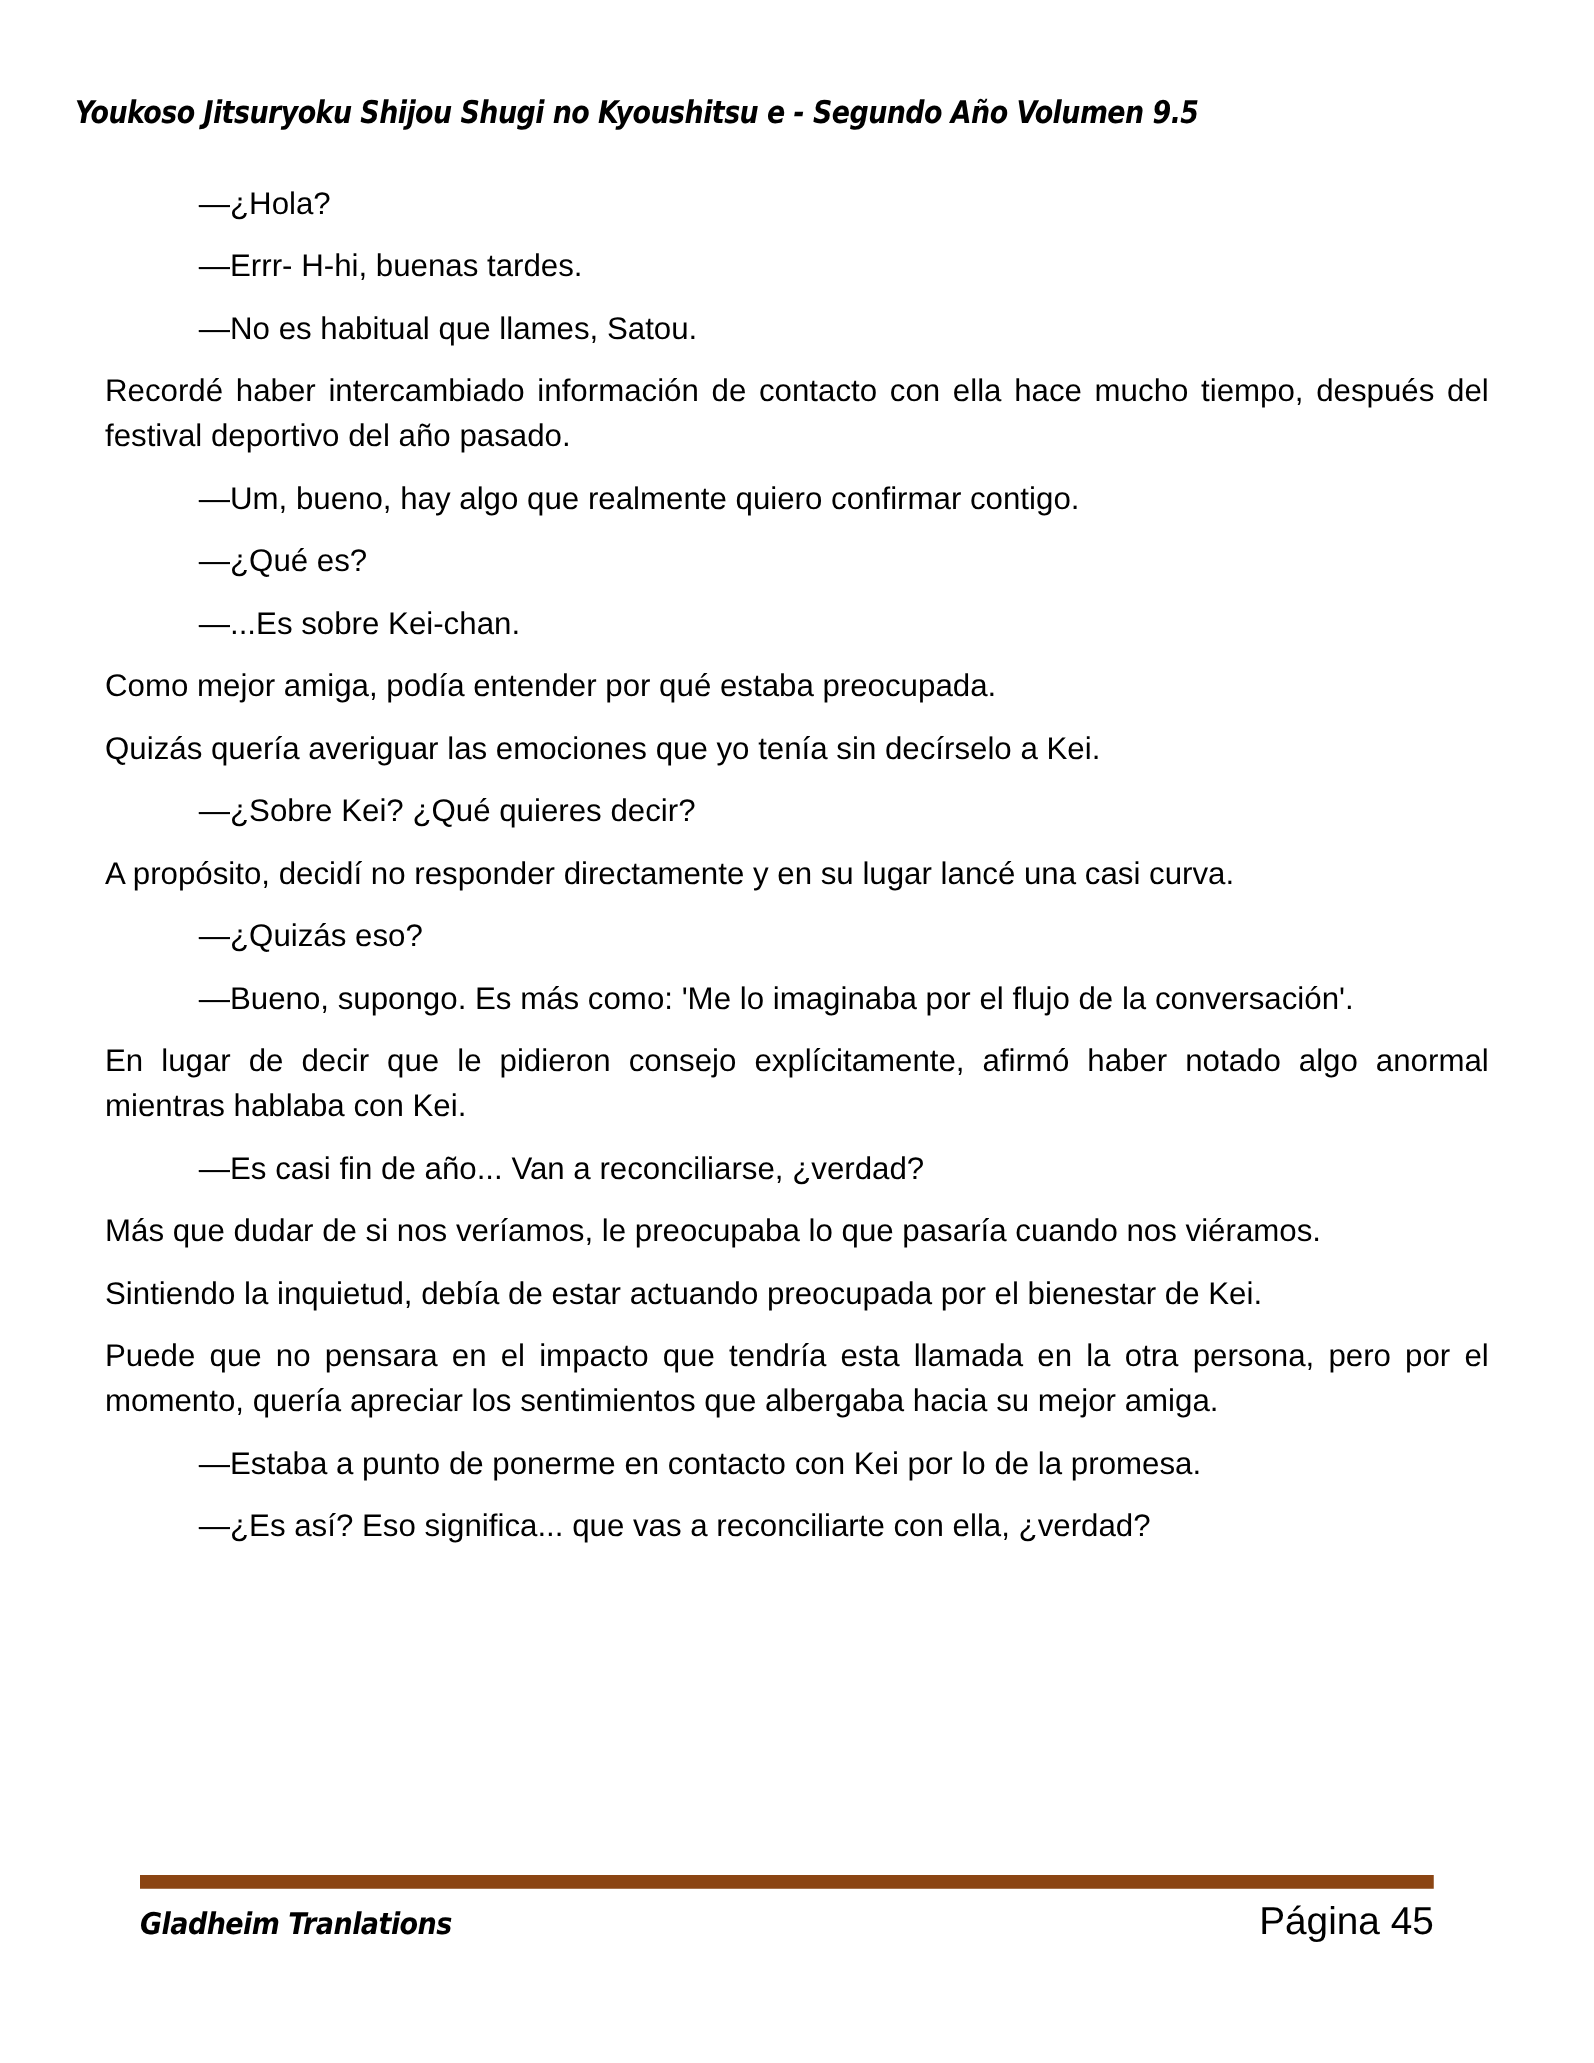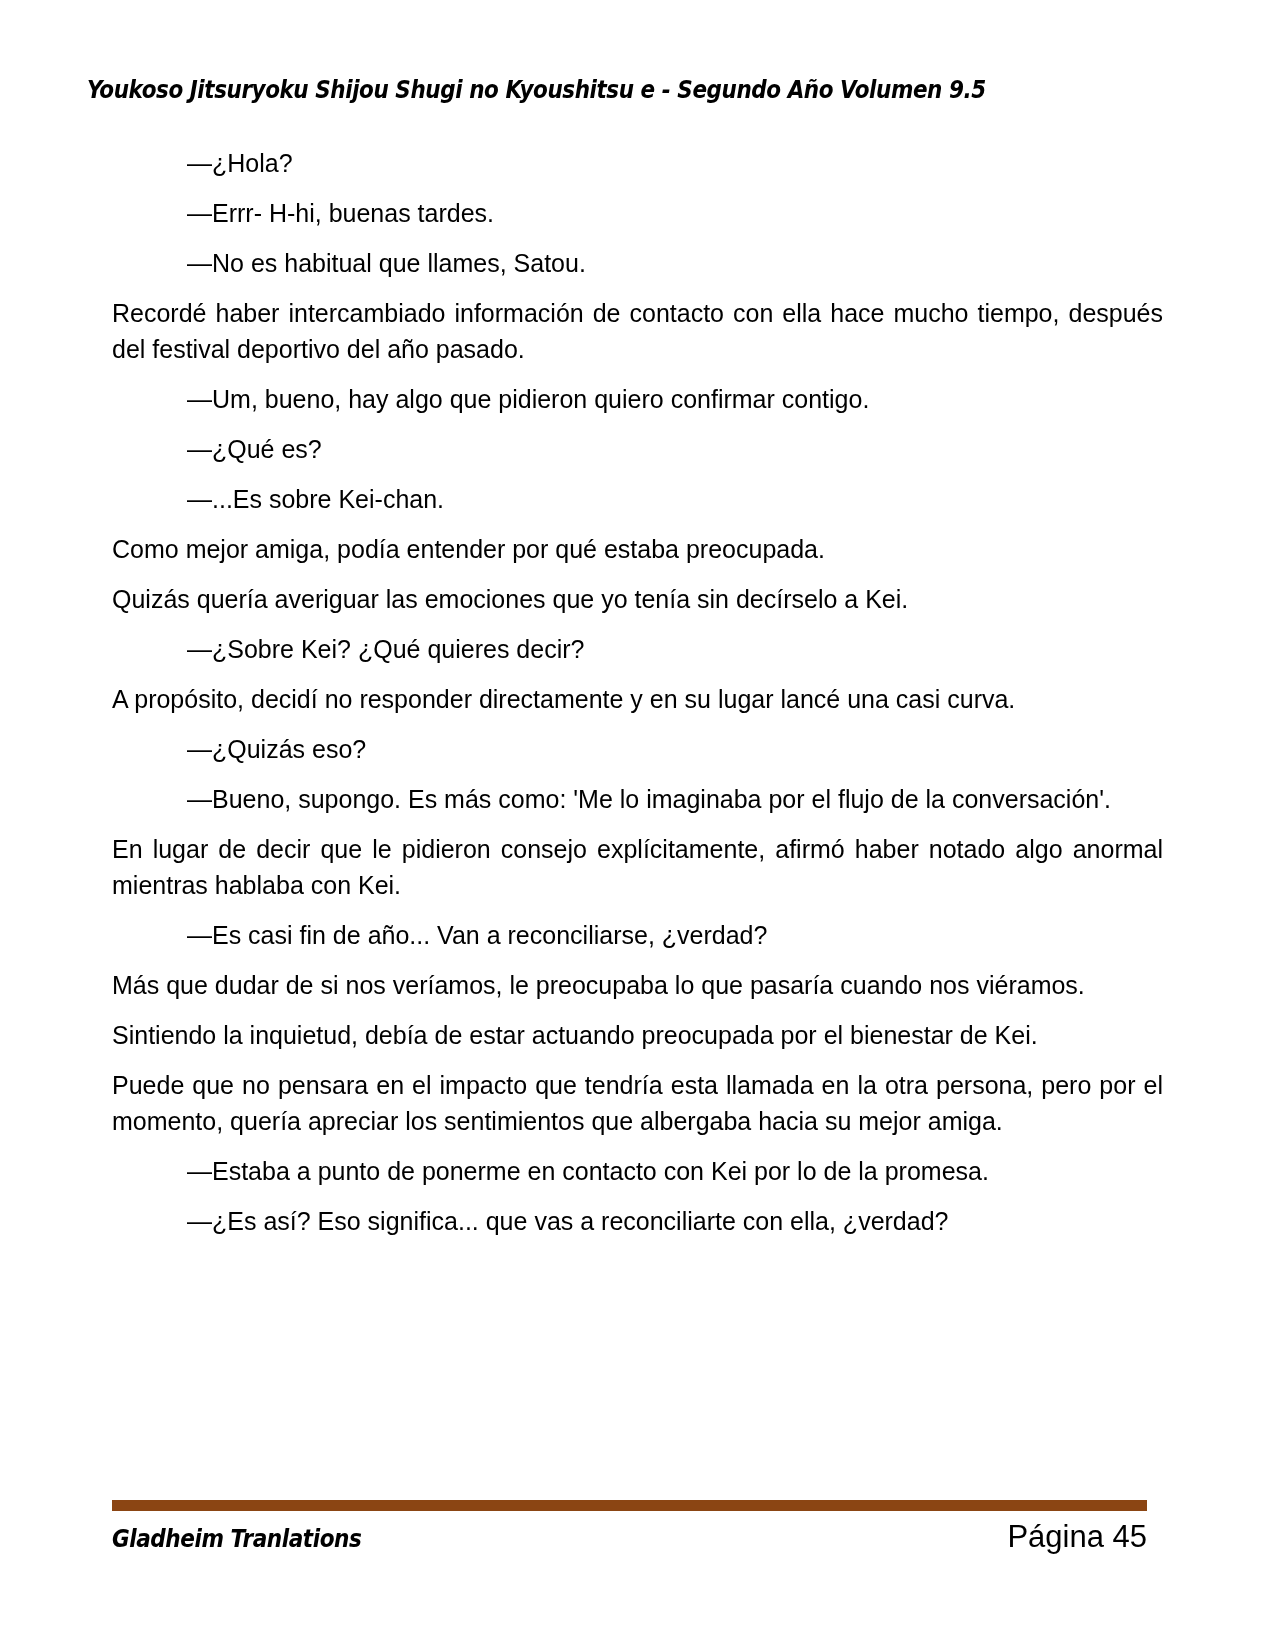--- a/index.html
+++ b/index.html
@@ -13,36 +13,36 @@
     position: relative;
     width: 1275px;
     height: 1650px;
     margin: 0 auto;
     background: var(--page-background);
     color: var(--text-color);
     font-family: "Liberation Sans", sans-serif;
     overflow: hidden;
   }
   .page-header {
-    padding: 70px 112px 0 87px;
+    padding: 70px 112px 0 60px;
   }
   .running-title {
     font-family: "DejaVu Sans", sans-serif;
     font-weight: bold;
     font-style: italic;
     font-size: 25px;
     line-height: 40px;
     letter-spacing: -0.5px;
     transform: scaleX(0.86);
     transform-origin: left center;
     white-space: nowrap;
   }
   .page-body {
     margin-top: 35px;
-    padding: 0 112px;
+    padding: 0 84px;
   }
   .page-body p {
     font-size: 25px;
     line-height: 36px;
     text-align: justify;
     margin-bottom: 14px;
   }
   .page-body p.dialogue {
     text-indent: 75px;
   }
@@ -85,21 +85,21 @@
 
   <header class="page-header">
     <div class="running-title">Youkoso Jitsuryoku Shijou Shugi no Kyoushitsu e - Segundo Año Volumen 9.5</div>
   </header>
 
   <main class="page-body">
     <p class="dialogue">—¿Hola?</p>
     <p class="dialogue">—Errr- H-hi, buenas tardes.</p>
     <p class="dialogue">—No es habitual que llames, Satou.</p>
     <p class="narration">Recordé haber intercambiado información de contacto con ella hace mucho tiempo, después del festival deportivo del año pasado.</p>
-    <p class="dialogue">—Um, bueno, hay algo que pidieron quiero confirmar contigo.</p>
+    <p class="dialogue">—Um, bueno, hay algo que realmente quiero confirmar contigo.</p>
     <p class="dialogue">—¿Qué es?</p>
     <p class="dialogue">—...Es sobre Kei-chan.</p>
     <p class="narration">Como mejor amiga, podía entender por qué estaba preocupada.</p>
     <p class="narration">Quizás quería averiguar las emociones que yo tenía sin decírselo a Kei.</p>
     <p class="dialogue">—¿Sobre Kei? ¿Qué quieres decir?</p>
     <p class="narration">A propósito, decidí no responder directamente y en su lugar lancé una casi curva.</p>
     <p class="dialogue">—¿Quizás eso?</p>
     <p class="dialogue">—Bueno, supongo. Es más como: 'Me lo imaginaba por el flujo de la conversación'.</p>
     <p class="narration">En lugar de decir que le pidieron consejo explícitamente, afirmó haber notado algo anormal mientras hablaba con Kei.</p>
     <p class="dialogue">—Es casi fin de año... Van a reconciliarse, ¿verdad?</p>

